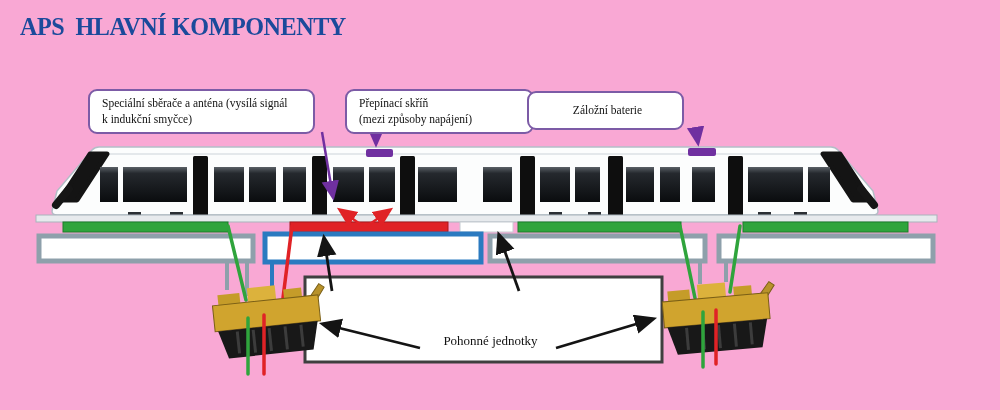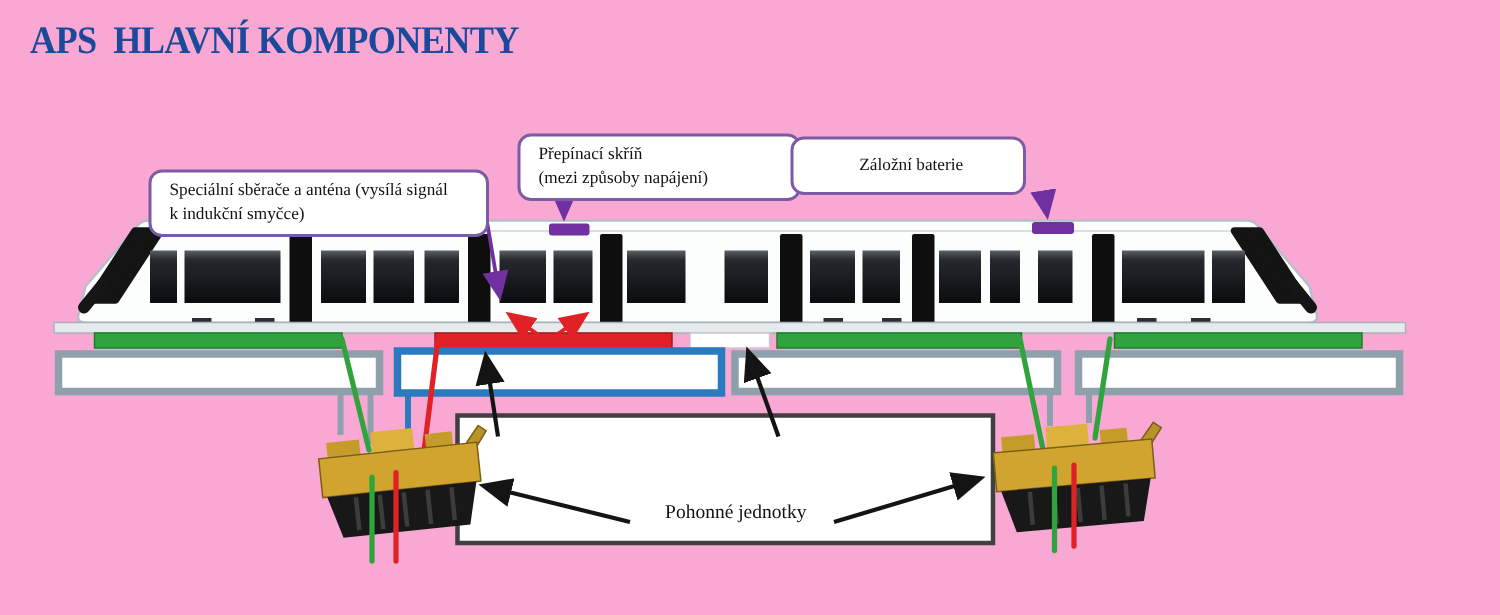--- a/index.html
+++ b/index.html
@@ -6,21 +6,21 @@
   *{box-sizing:border-box;}
   .stage{position:relative;width:1000px;height:410px;background:#f9a8d4;overflow:hidden;
          font-family:Liberation Serif, serif;color:#111;}
   .title{position:absolute;left:20px;top:12px;font-size:26px;font-weight:bold;
          color:var(--c-titleblue);letter-spacing:-.5px;white-space:pre;
          transform:scaleX(.93);transform-origin:left;}
   svg{position:absolute;left:0;top:0;}
   .callout{position:absolute;background:#fff;border:2.5px solid var(--c-purpleborder);
            border-radius:9px;font-size:11.5px;line-height:1.38;padding:5px 8px 4px 12px;}
   .callout span{display:block;}
-  .co-1{left:99px;top:89px;width:227px;min-height:44px;margin-top:24px;}
+  .co-1{left:88px;top:89px;width:227px;min-height:44px;}
   .co-2{left:345px;top:89px;width:189px;min-height:44px;}
   .co-3{left:527px;top:91px;width:157px;min-height:39px;text-align:center;padding-top:10px;}
   .flabel{position:absolute;font-size:13px;}
   .fl-vodivy{left:320px;top:289px;width:160px;}
   .fl-izolovany{left:508px;top:295px;width:150px;}
   .fl-pohonne{left:418px;top:333px;width:145px;text-align:center;}
   
   .track{fill:#e7eaed;stroke:#a9b3bb;stroke-width:1;}
   .seg-green{fill:var(--c-green);stroke:#1a7e2b;stroke-width:1;}
   .seg-red{fill:var(--c-red);stroke:#a8191d;stroke-width:1;}

